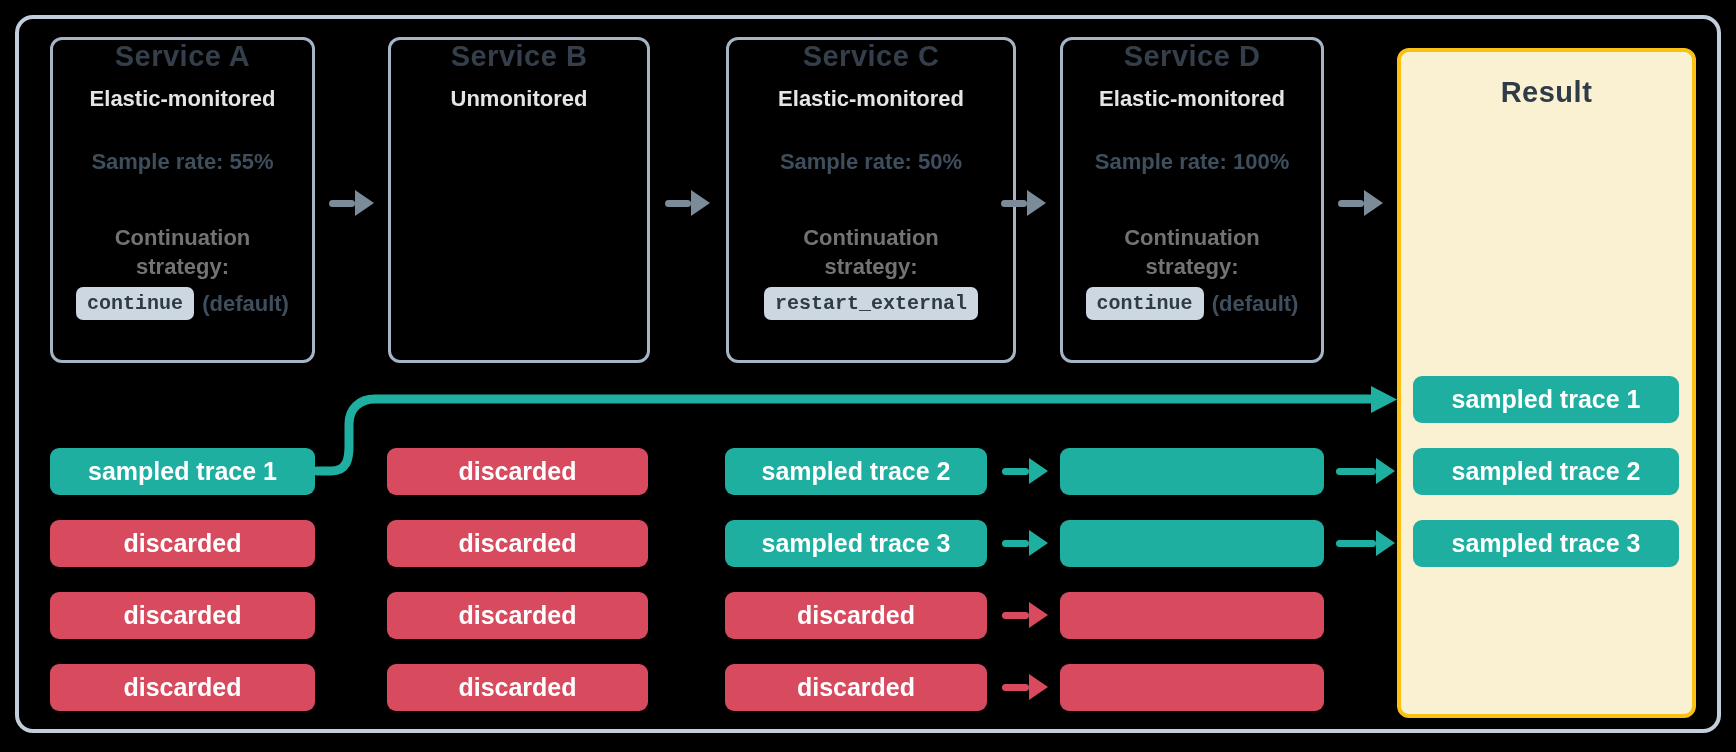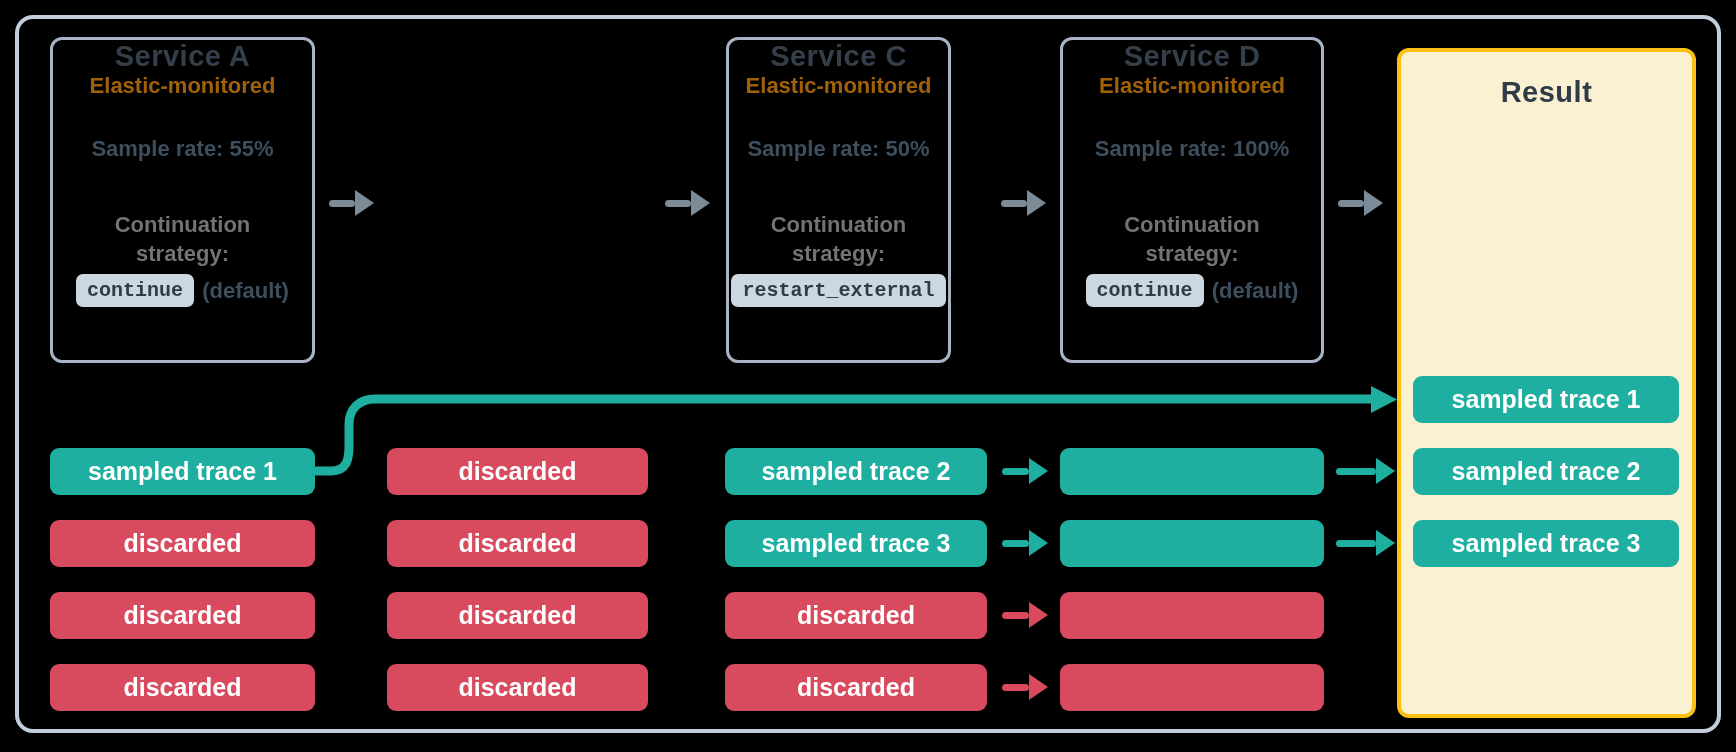--- a/index.html
+++ b/index.html
@@ -17,27 +17,27 @@
   }
   
   .service-box{
     position:absolute;top:37px;height:326px;
     border:3px solid #a6b4c4;border-radius:12px;box-sizing:border-box;
     display:flex;flex-direction:column;align-items:center;
     text-align:center;
   }
   .box-a{left:50px;width:265px;}
   .box-b{left:388px;width:262px;}
-  .box-c{left:726px;width:225px;align-items:center;}
+  .box-c{left:726px;width:290px;align-items:center;}
   .box-d{left:1060px;width:264px;}
   .service-title{
     font-size:29px;font-weight:700;color:#343f4b;letter-spacing:.5px;
   }
   .service-sub{
-    font-size:22px;font-weight:700;color:#a16207;
+    margin-top:13px;font-size:22px;font-weight:700;color:#e5e5e5;
   }
   .sample-rate{
     margin-top:37px;font-size:22px;font-weight:700;color:#3e4e5d;
   }
   .continuation{
     margin-top:48px;font-size:22px;font-weight:700;color:#737373;
     max-width:170px;line-height:29px;
   }
   .chip-row{
     margin-top:6px;display:flex;align-items:center;gap:8px;
@@ -98,20 +98,24 @@
     <div class="service-title">Service A</div>
     <div class="service-sub">Elastic-monitored</div>
     <div class="sample-rate">Sample rate: 55%</div>
     <div class="continuation">Continuation strategy:</div>
     <div class="chip-row">
       <span class="code-chip">continue</span>
       <span>(default)</span>
     </div>
   </div>
 
+  <div class="service-box box-b">
+    <div class="service-title">Service B</div>
+    <div class="service-sub">Unmonitored</div>
+  </div>
 
   <div class="service-box box-c">
     <div class="service-title">Service C</div>
     <div class="service-sub">Elastic-monitored</div>
     <div class="sample-rate">Sample rate: 50%</div>
     <div class="continuation">Continuation strategy:</div>
     <div class="chip-row">
       <span class="code-chip">restart_external</span>
     </div>
   </div>

